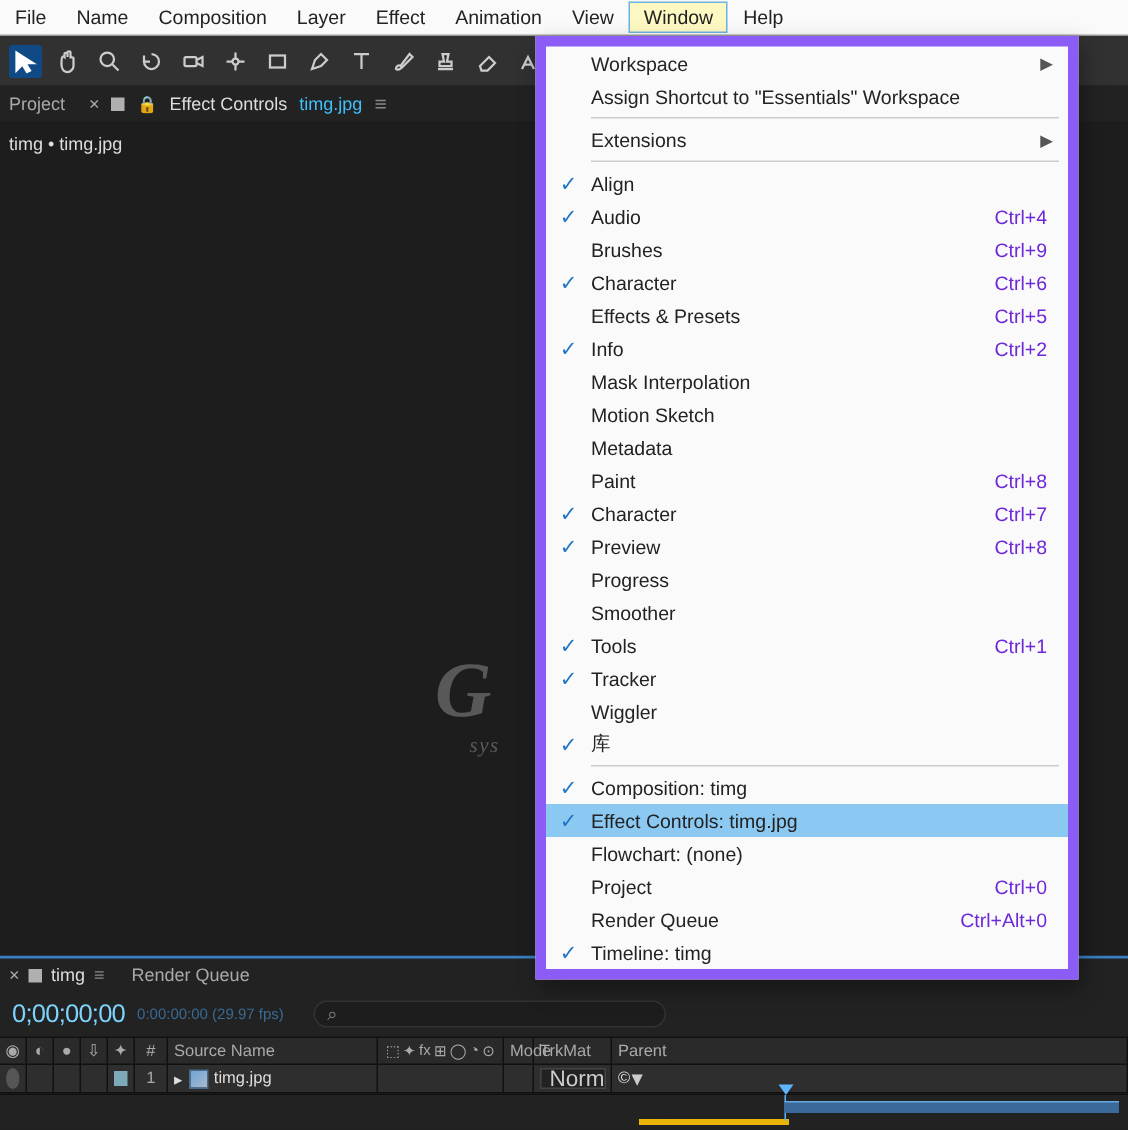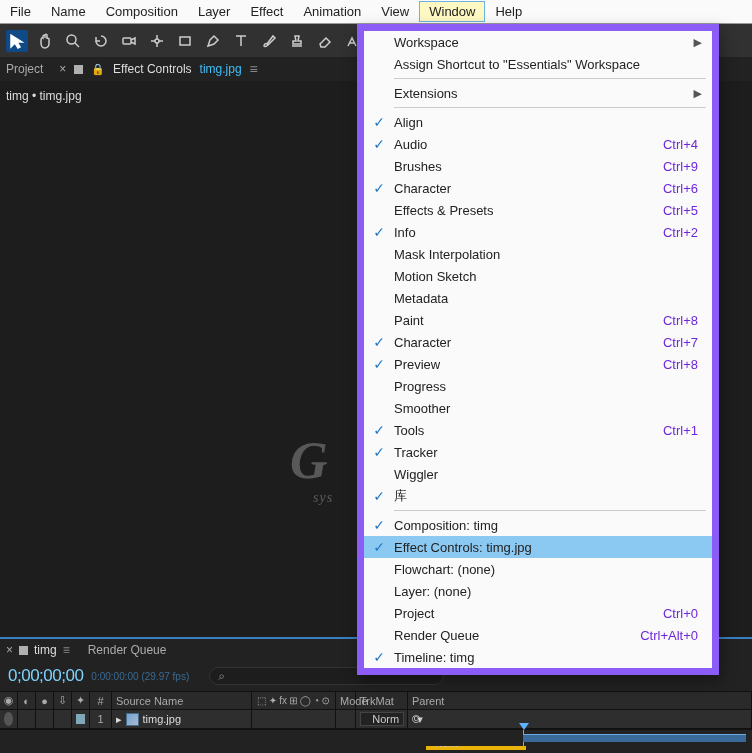--- a/index.html
+++ b/index.html
@@ -68,21 +68,21 @@
 
   .tl-row { height:19px; background:#2e2e2e; display:flex; align-items:center; font-size:11px; color:#ddd; border-bottom:1px solid #111; }
   .tl-row .cell { padding:0 4px; border-right:1px solid #111; height:100%; display:flex; align-items:center; }
   .tl-row .cell.icon { width:18px; justify-content:center; }
   .tl-row .cell.hash { width:22px; justify-content:center; color:#aaa; }
   .tl-row .cell.srcname { width:140px; gap:4px; }
   .tl-row .cell.srcname .thumb { width:13px; height:13px; background:linear-gradient(135deg,#6fa4d8,#abc); border:1px solid #4a6a8a; }
   .tl-row .cell.mid { width:84px; }
   .tl-row .cell.mode { width:20px; }
   .tl-row .cell.trk { width:52px; justify-content:center; }
-  .tl-row .cell.trk .trkbg { width:44px; height:14px; background:#222; border:1px solid #444; display:flex; align-items:center; justify-content:center; gap:18px; font-size:11px; color:#ccc;padding-left:32px; }
+  .tl-row .cell.trk .trkbg { width:44px; height:14px; background:#222; border:1px solid #444; display:flex; align-items:center; justify-content:center; gap:18px; font-size:15px; color:#ccc;padding-left:32px; }
   .tl-row .cell.parent { flex:1; gap:6px; }
   .tl-row .pdrop { background:#222; border:4px solid #eab308; width:100px; height:14px; font-size:10px; color:#ccc; display:flex; align-items:center; padding:0 5px; justify-content:space-between;margin-top:48px; }
   .tl-row .eye { width:14px; height:14px; background:#555; border-radius:50%; }
 
   .tl-track { height:17px; background:#222; border-top:1px solid #111; position:relative; }
   .tl-track .bar { position:absolute; left:523px; top:4px; right:6px; height:8px; background:#3a6a9a; border-top:1px solid #6aa8de; }
   .tl-track .playhead { position:absolute; left:523px; top:0; width:1px; height:17px; background:#5fb3ff; }
   .tl-track .playhead::before { content:""; position:absolute; left:-4px; top:-7px; width:0; height:0; border-left:5px solid transparent; border-right:5px solid transparent; border-top:7px solid #5fb3ff; }
 
   
@@ -389,24 +389,20 @@
     <div class="row highlight">
       <div class="gut">✓</div>
       <div class="lbl">Effect Controls: timg.jpg</div>
     </div>
     <div class="row">
       <div class="gut"></div>
       <div class="lbl">Flowchart: (none)</div>
     </div>
     <div class="row">
       <div class="gut"></div>
-      <div class="lbl">Layer: (none)</div>
-    </div>
-    <div class="row">
-      <div class="gut"></div>
       <div class="lbl">Project</div>
       <div class="shortcut">Ctrl+0</div>
     </div>
     <div class="row">
       <div class="gut"></div>
       <div class="lbl">Render Queue</div>
       <div class="shortcut">Ctrl+Alt+0</div>
     </div>
     <div class="row">
       <div class="gut">✓</div>

